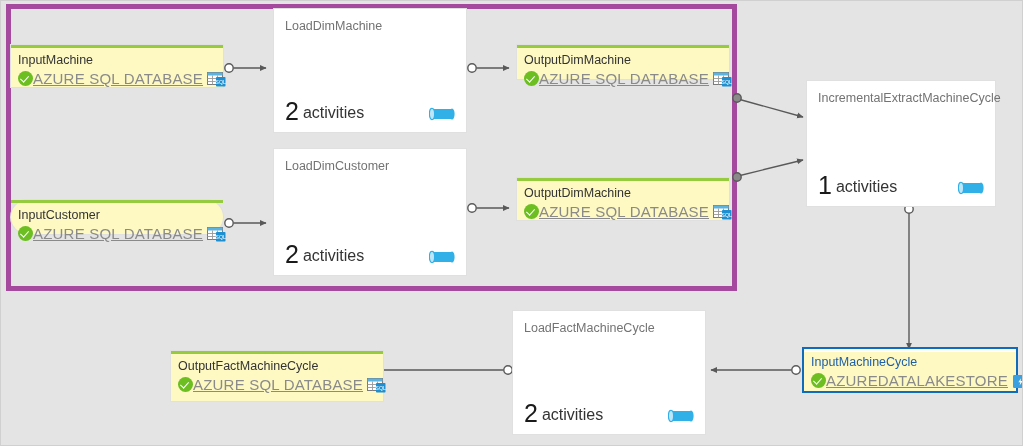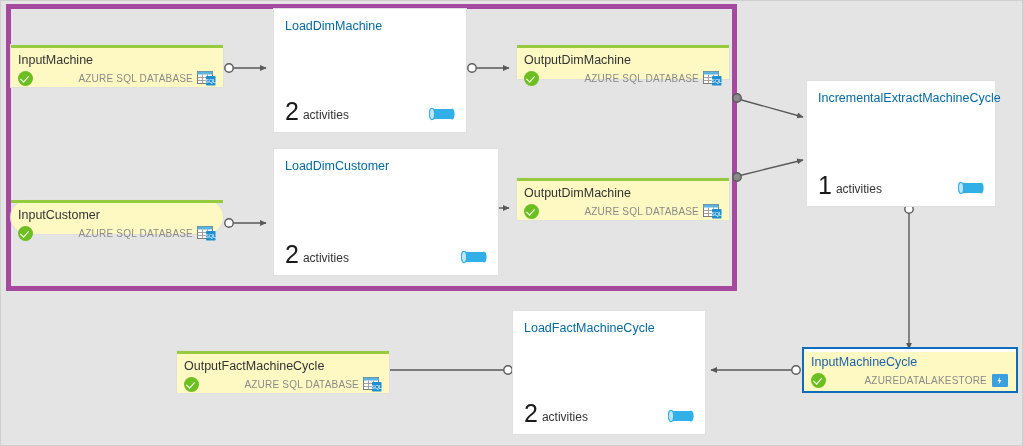--- a/index.html
+++ b/index.html
@@ -76,64 +76,65 @@
     left: 4px;
     top: 3px;
     width: 4px;
     height: 7px;
     border: solid #ffffff;
     border-width: 0 1.7px 1.7px 0;
     transform: rotate(42deg);
   }
   .dataset-type {
     margin-left: auto;
-    font-size: 10px;
+    font-size: 15px;
     color: #8a8a8a;
     letter-spacing: 0.2px;
     white-space: nowrap;
     text-transform: uppercase;
+    text-decoration: underline;
   }
   .type-icon {
     margin-left: 4px;
     flex: 0 0 auto;
     display: block;
   }
 
   
   .pipeline-node {
     position: absolute;
     background: #ffffff;
     box-sizing: border-box;
     z-index: 10;
     box-shadow: 0 0 0 1px #e0e0e0;
   }
   .pipeline-title {
     position: absolute;
     left: 11px;
     top: 10px;
     font-size: 12.5px;
-    color: #0369a1;
+    color: #737373;
     white-space: nowrap;
   }
   .pipeline-footer {
     position: absolute;
     left: 11px;
     right: 11px;
     bottom: 8px;
     display: flex;
     align-items: flex-end;
   }
   .activity-count {
     font-size: 25px;
     color: #1a1a1a;
     line-height: 25px;
     font-weight: 400;
   }
   .activity-label {
-    font-size: 12px;
+    font-size: 16px;
     color: #333333;
     margin-left: 4px;
     padding-bottom: 2px;
   }
   .pipeline-icon {
     margin-left: auto;
     padding-bottom: 3px;
     display: block;
   }
 
@@ -306,21 +307,21 @@
         <span class="status-check"></span>
         <span class="dataset-type">AZUREDATALAKESTORE</span>
         <svg class="type-icon" width="18" height="16" viewBox="0 0 18 16" xmlns="http://www.w3.org/2000/svg">
           <rect x="1" y="2" width="16" height="13" rx="1.2" fill="#3aa0e0"></rect>
           <path d="M9 5.2 L6.4 9.2 L8.3 9.2 L7.6 12.4 L10.6 8.1 L8.6 8.1 z" fill="#ffffff"></path>
         </svg>
       </div>
     </div>
   </div>
 
-  <div class="dataset-node" style="left:176px; top:350px; width:212px; height:42px;">
+  <div class="dataset-node" style="left:170px; top:350px; width:212px; height:50px;">
     <div class="dataset-accent"></div>
     <div class="dataset-body">
       <div class="dataset-title">OutputFactMachineCycle</div>
       <div class="dataset-footer">
         <span class="status-check"></span>
         <span class="dataset-type">AZURE SQL DATABASE</span>
         <svg class="type-icon" width="19" height="16" viewBox="0 0 19 16" xmlns="http://www.w3.org/2000/svg">
           <rect x="0.5" y="1.5" width="15" height="12" fill="#ffffff" stroke="#7a7a7a" stroke-width="1"></rect>
           <rect x="0.5" y="1.5" width="15" height="3" fill="#5bb3e0"></rect>
           <line x1="0.5" y1="7.5" x2="15.5" y2="7.5" stroke="#9a9a9a" stroke-width="0.9"></line>
@@ -340,21 +341,21 @@
       <span class="activity-count">2</span>
       <span class="activity-label">activities</span>
       <svg class="pipeline-icon" width="26" height="14" viewBox="0 0 26 14" xmlns="http://www.w3.org/2000/svg">
         <rect x="3" y="2" width="20" height="10" fill="#31b0e8"></rect>
         <ellipse cx="3" cy="7" rx="2.6" ry="5.6" fill="#bfe6f7" stroke="#31b0e8" stroke-width="1.2"></ellipse>
         <ellipse cx="23" cy="7" rx="2.6" ry="5.6" fill="#31b0e8"></ellipse>
       </svg>
     </div>
   </div>
 
-  <div class="pipeline-node" style="left:273px; top:148px; width:224px; height:126px;">
+  <div class="pipeline-node" style="left:273px; top:148px; width:192px; height:126px;">
     <div class="pipeline-title">LoadDimCustomer</div>
     <div class="pipeline-footer">
       <span class="activity-count">2</span>
       <span class="activity-label">activities</span>
       <svg class="pipeline-icon" width="26" height="14" viewBox="0 0 26 14" xmlns="http://www.w3.org/2000/svg">
         <rect x="3" y="2" width="20" height="10" fill="#31b0e8"></rect>
         <ellipse cx="3" cy="7" rx="2.6" ry="5.6" fill="#bfe6f7" stroke="#31b0e8" stroke-width="1.2"></ellipse>
         <ellipse cx="23" cy="7" rx="2.6" ry="5.6" fill="#31b0e8"></ellipse>
       </svg>
     </div>

